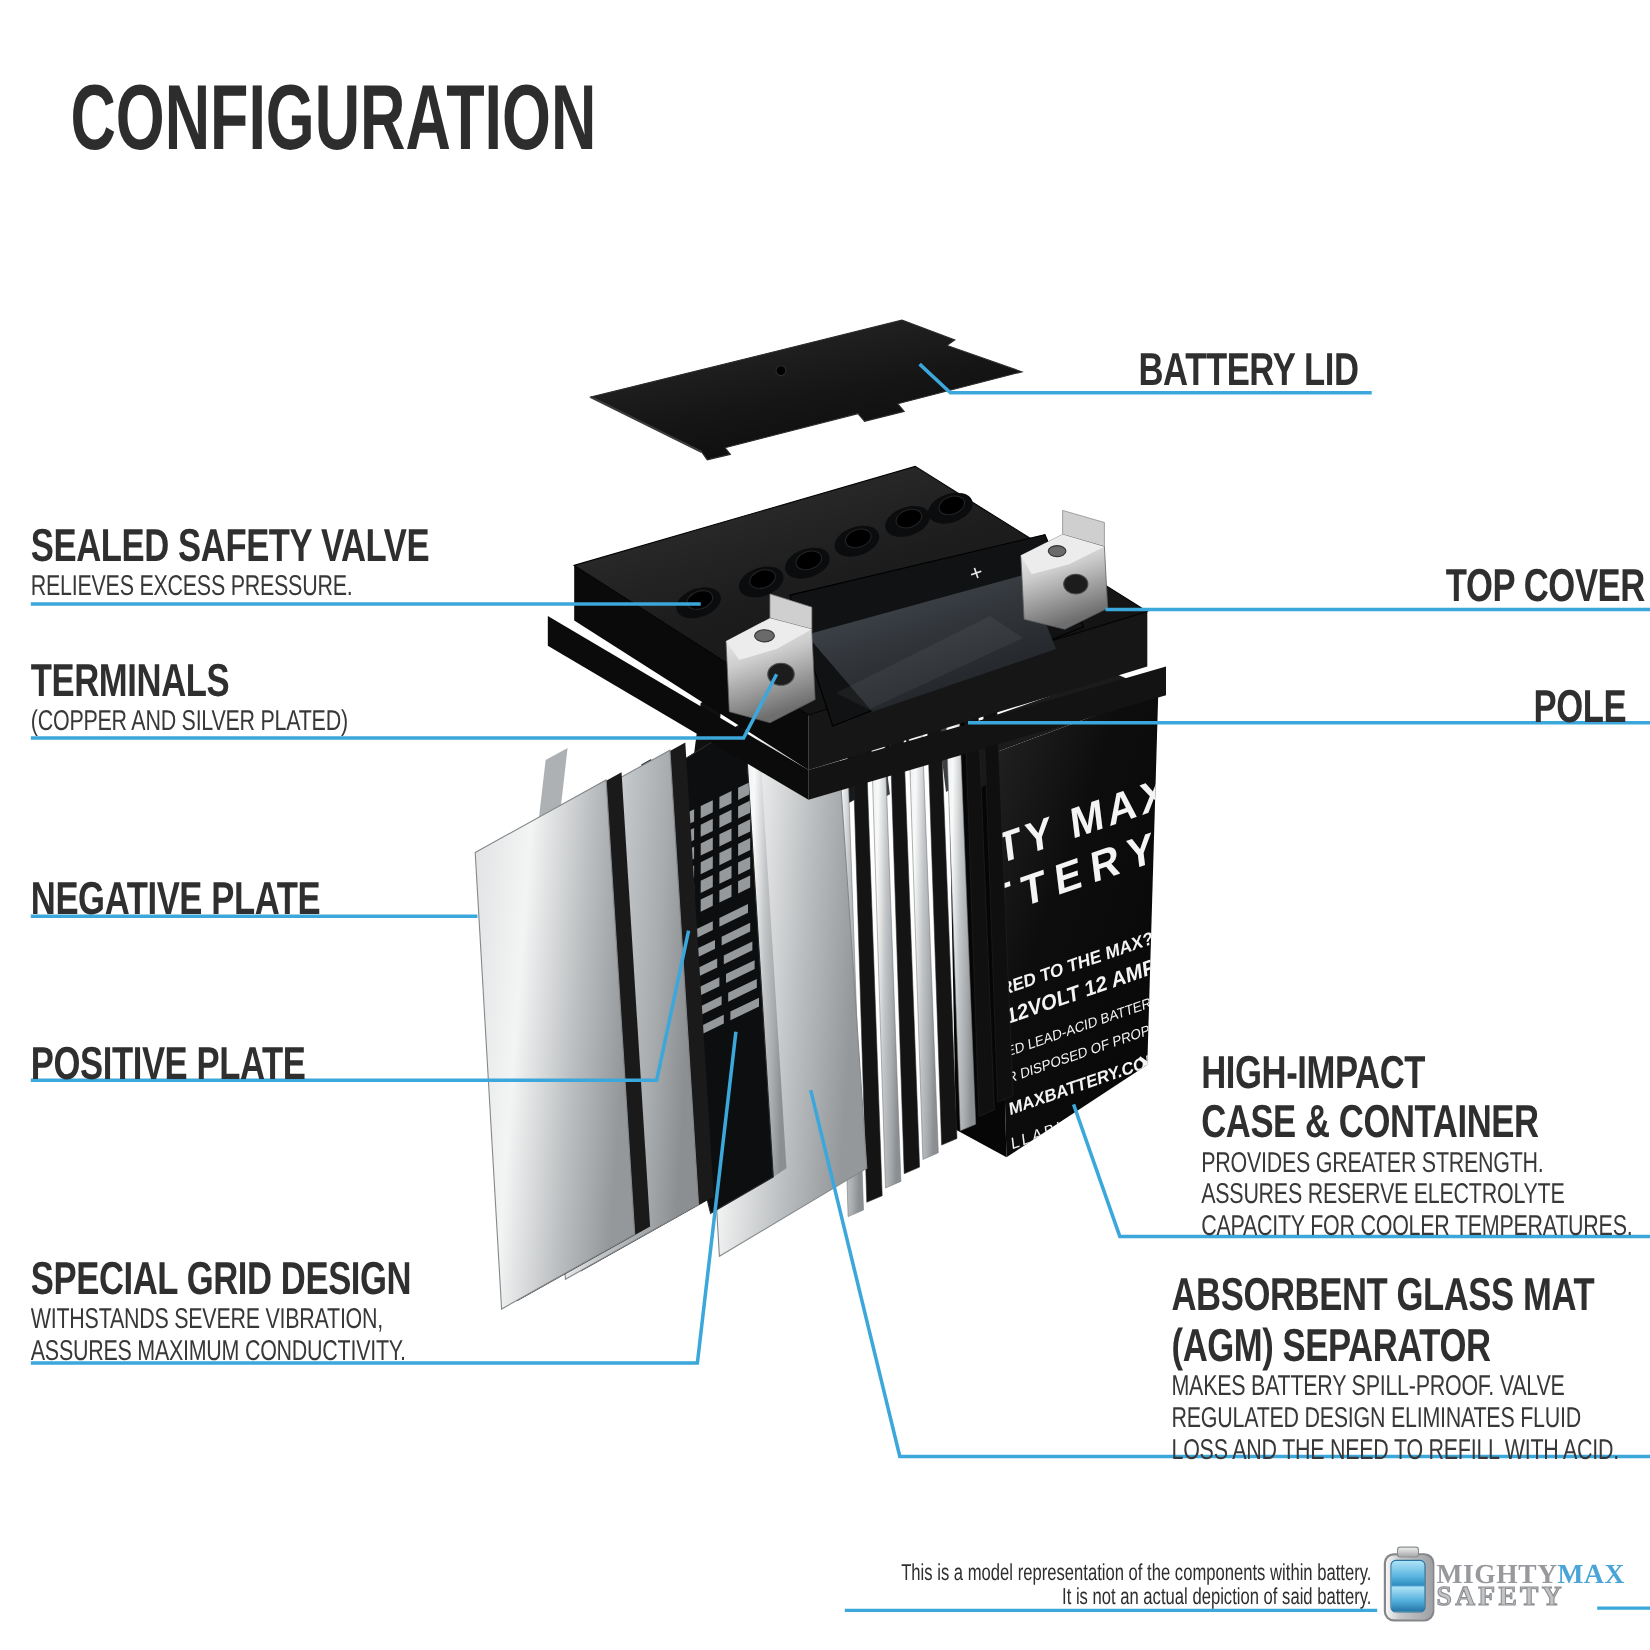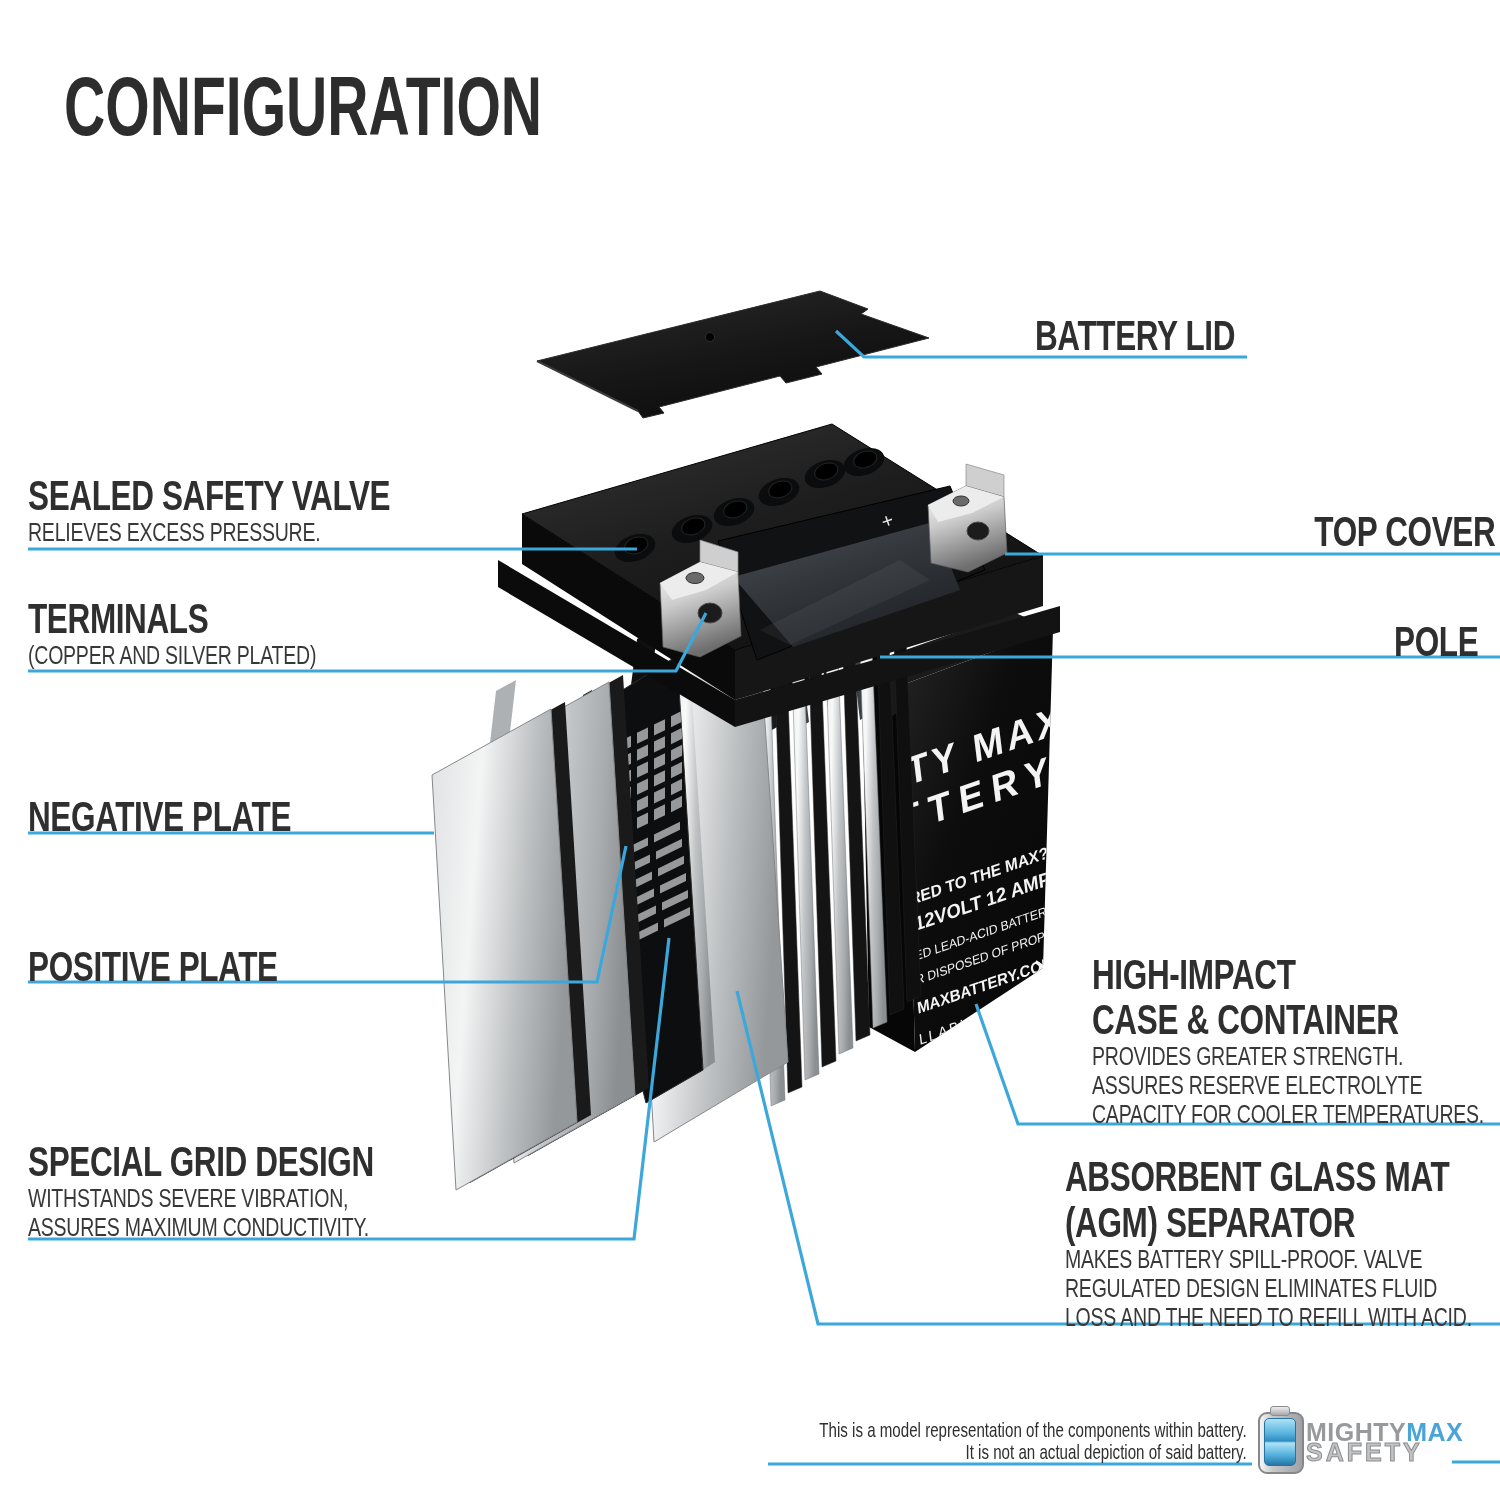--- a/index.html
+++ b/index.html
@@ -19,21 +19,21 @@
          color:#2e2e2e;text-align:right;transform:scaleX(.72);transform-origin:right top;white-space:nowrap;}
   
   .logo-icon{position:absolute;left:1258px;top:1412px;width:42px;height:58px;z-index:2;
      border:2px solid #85878a;border-radius:9px;
      background:linear-gradient(90deg,#f7f7f7,#c6c8ca 30%,#9fa1a4);}
   .logo-cap{position:absolute;left:1270px;top:1406px;width:18px;height:8px;z-index:2;
      background:linear-gradient(#eceded,#a7a9ab);border:1px solid #8a8c8e;border-radius:3px;}
   .logo-cells{position:absolute;left:1264px;top:1418px;width:30px;height:46px;z-index:3;
      border-radius:5px;border:1px solid #26749f;
      background:linear-gradient(180deg,#aee2f6 0%,#5cb6e0 30%,#2e8cc0 48%,#aee2f6 52%,#55b1dd 78%,#2576a6 100%);}
-  .logo-text{position:absolute;left:1306px;top:1422px;z-index:2;line-height:19px;white-space:nowrap;}
+  .logo-text{position:absolute;left:1306px;top:1422px;z-index:2;line-height:19px;white-space:nowrap;font-family:Liberation Serif, serif;}
   .logo-line1{font-size:25px;font-weight:700;letter-spacing:.5px;line-height:20px;}
   .logo-mighty{color:#97999c;}
   .logo-max{color:#4aa4d7;}
   .logo-line2{font-size:25px;font-weight:700;letter-spacing:3px;color:#c2c4c6;
      -webkit-text-stroke:1px #8d8f92;line-height:20px;}
 </style>
 </head>
 <body>
 
 <svg id="art" width="1500" height="1500" viewBox="0 0 1500 1500">

